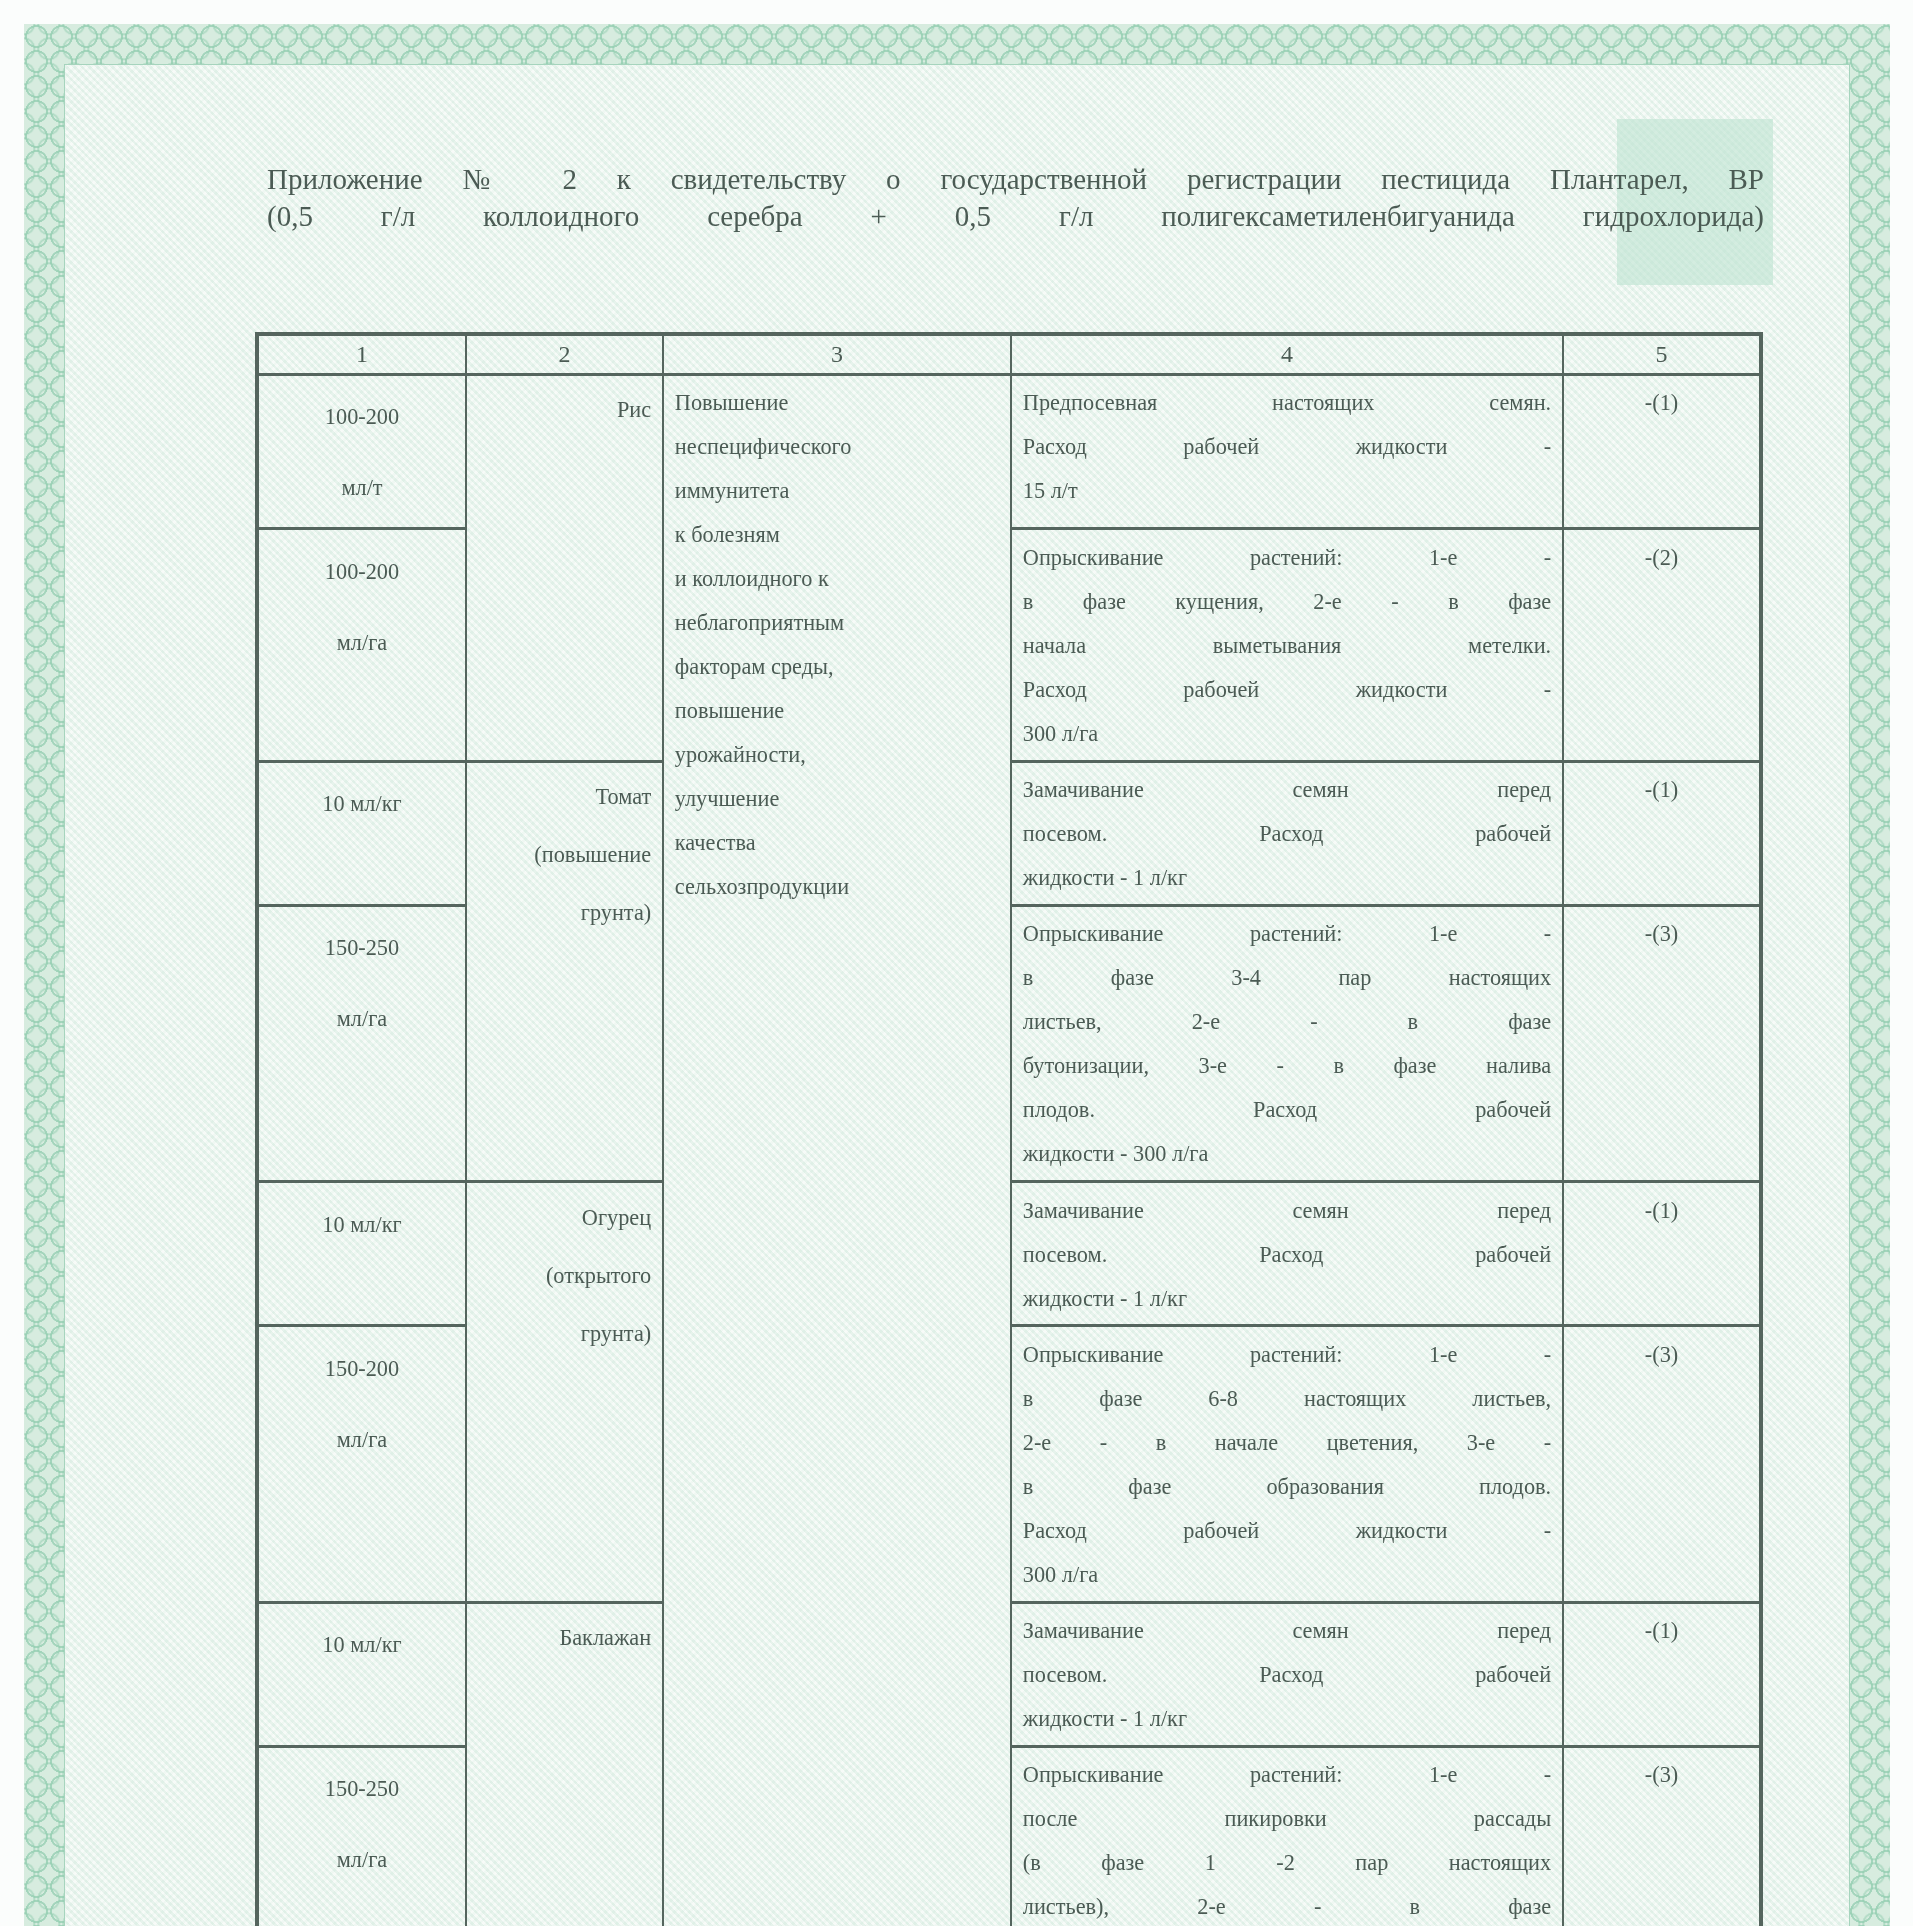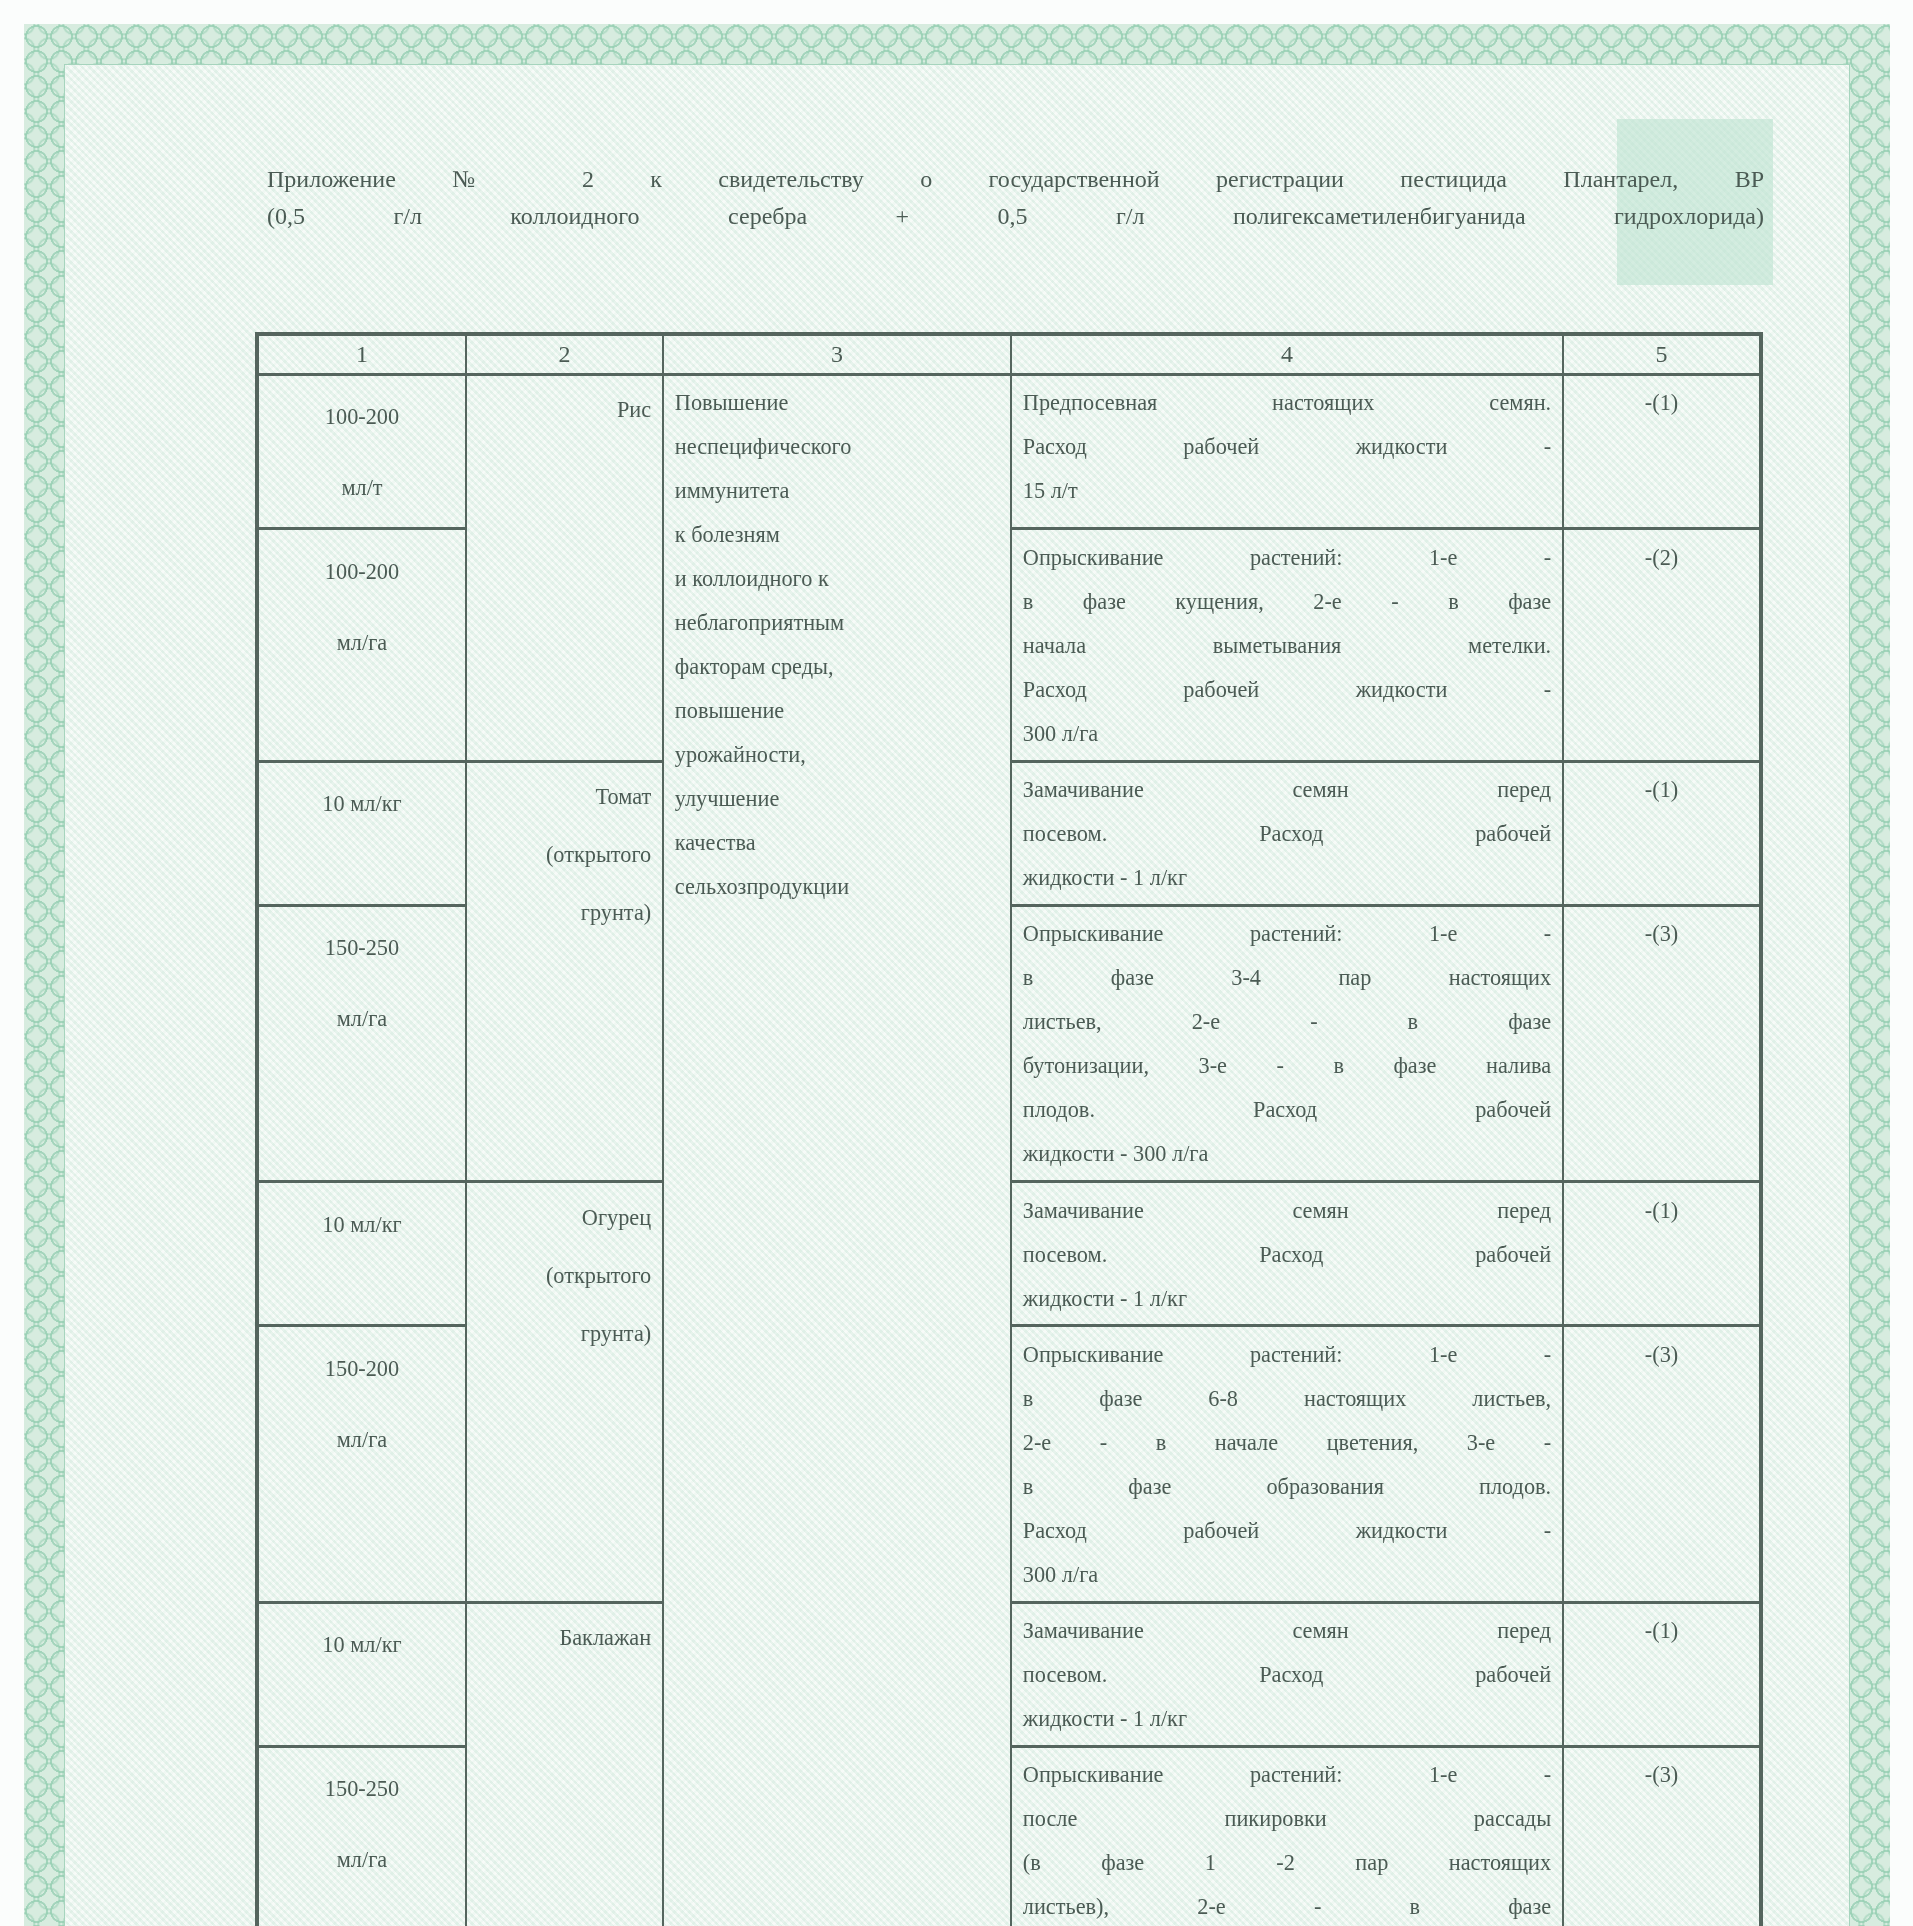--- a/index.html
+++ b/index.html
@@ -25,21 +25,21 @@
     background-image:
       repeating-linear-gradient(45deg, rgba(255,255,255,.38) 0 2.7px, rgba(213,235,224,.38) 2.7px 5.4px),
       repeating-linear-gradient(-45deg, rgba(255,255,255,.30) 0 2.7px, rgba(216,238,227,.30) 2.7px 5.4px);
   }
   .highlight-rect{
     position:absolute;left:1552px;top:54px;width:156px;height:166px;
     background:#bfe3d2;opacity:.62;z-index:1;
   }
   .content{position:absolute;inset:0;z-index:2;color:#4b5b54;}
   
-  .header{position:absolute;left:202px;top:96px;width:1497px;font-size:24px;line-height:37px;}
+  .header{position:absolute;left:202px;top:96px;width:1497px;font-size:29px;line-height:37px;}
   .hline{width:100%;}
   .hline.justify{text-align:justify;text-align-last:justify;}
   
   table.reg{
     position:absolute;left:190px;top:267px;width:1504px;
     border-collapse:collapse;table-layout:fixed;
     border:4.6px solid #55655e;
     font-size:22.3px;
   }
   table.reg th,table.reg td{
@@ -123,21 +123,21 @@
                 <div class="jline">в фазе кущения, 2-е - в фазе</div>
                 <div class="jline">начала выметывания метелки.</div>
                 <div class="jline">Расход рабочей жидкости -</div>
                 <div class="jline">300 л/га</div>
               </td>
               <td class="note">-(2)</td>
             </tr>
             <tr style="height: 136px;">
               <td class="rate">10 мл/кг</td>
               <td class="crop" rowspan="2">Томат
-(открытого
+(повышение
 грунта)</td>
               <td class="app">
                 <div class="jline">Замачивание семян перед</div>
                 <div class="jline">посевом. Расход рабочей</div>
                 <div class="jline">жидкости - 1 л/кг</div>
               </td>
               <td class="note">-(1)</td>
             </tr>
             <tr style="height: 265px;">
               <td class="rate">150-250

